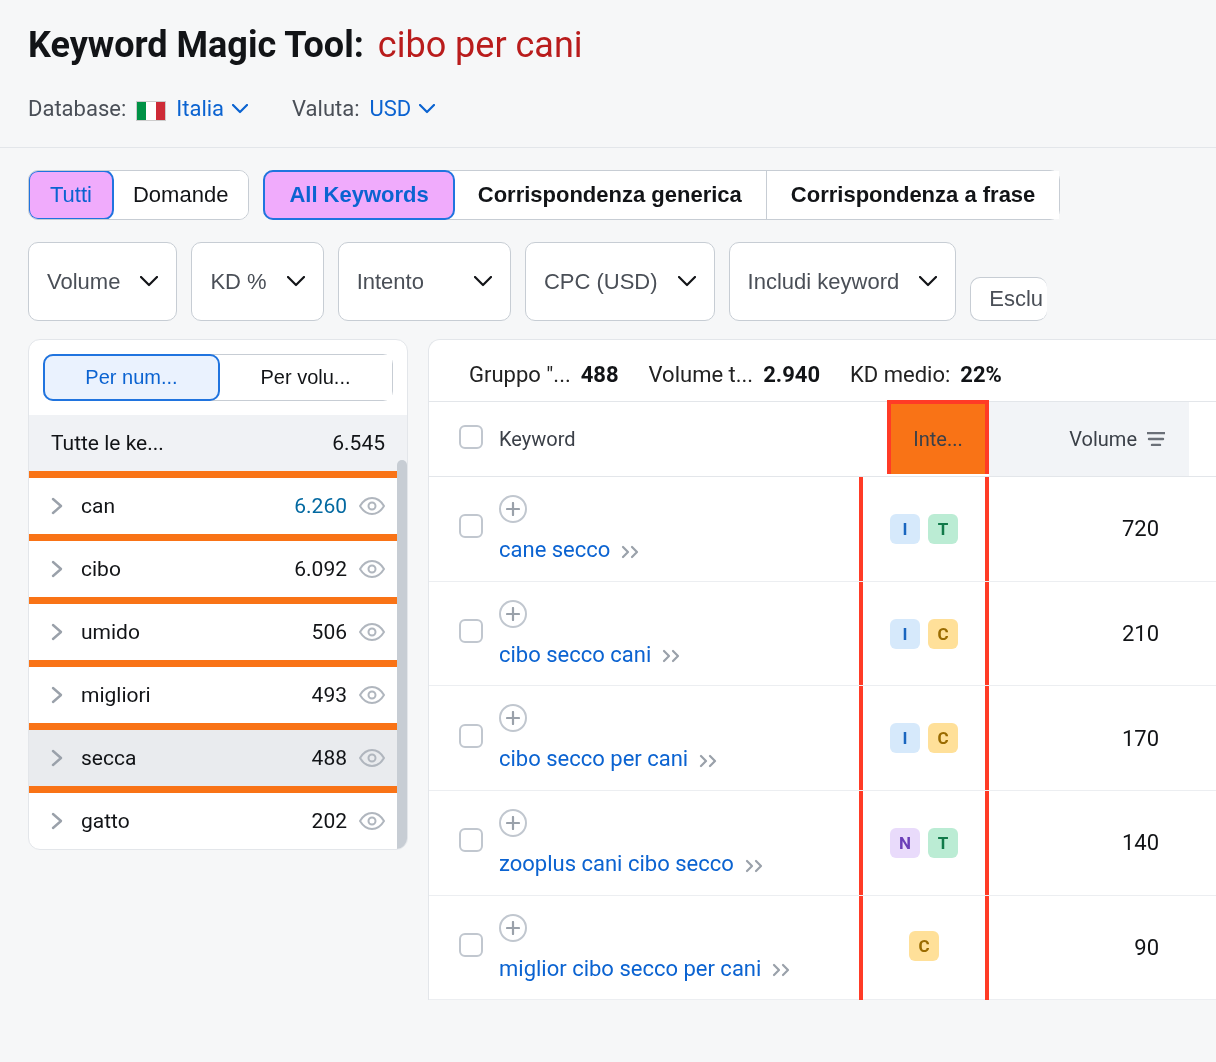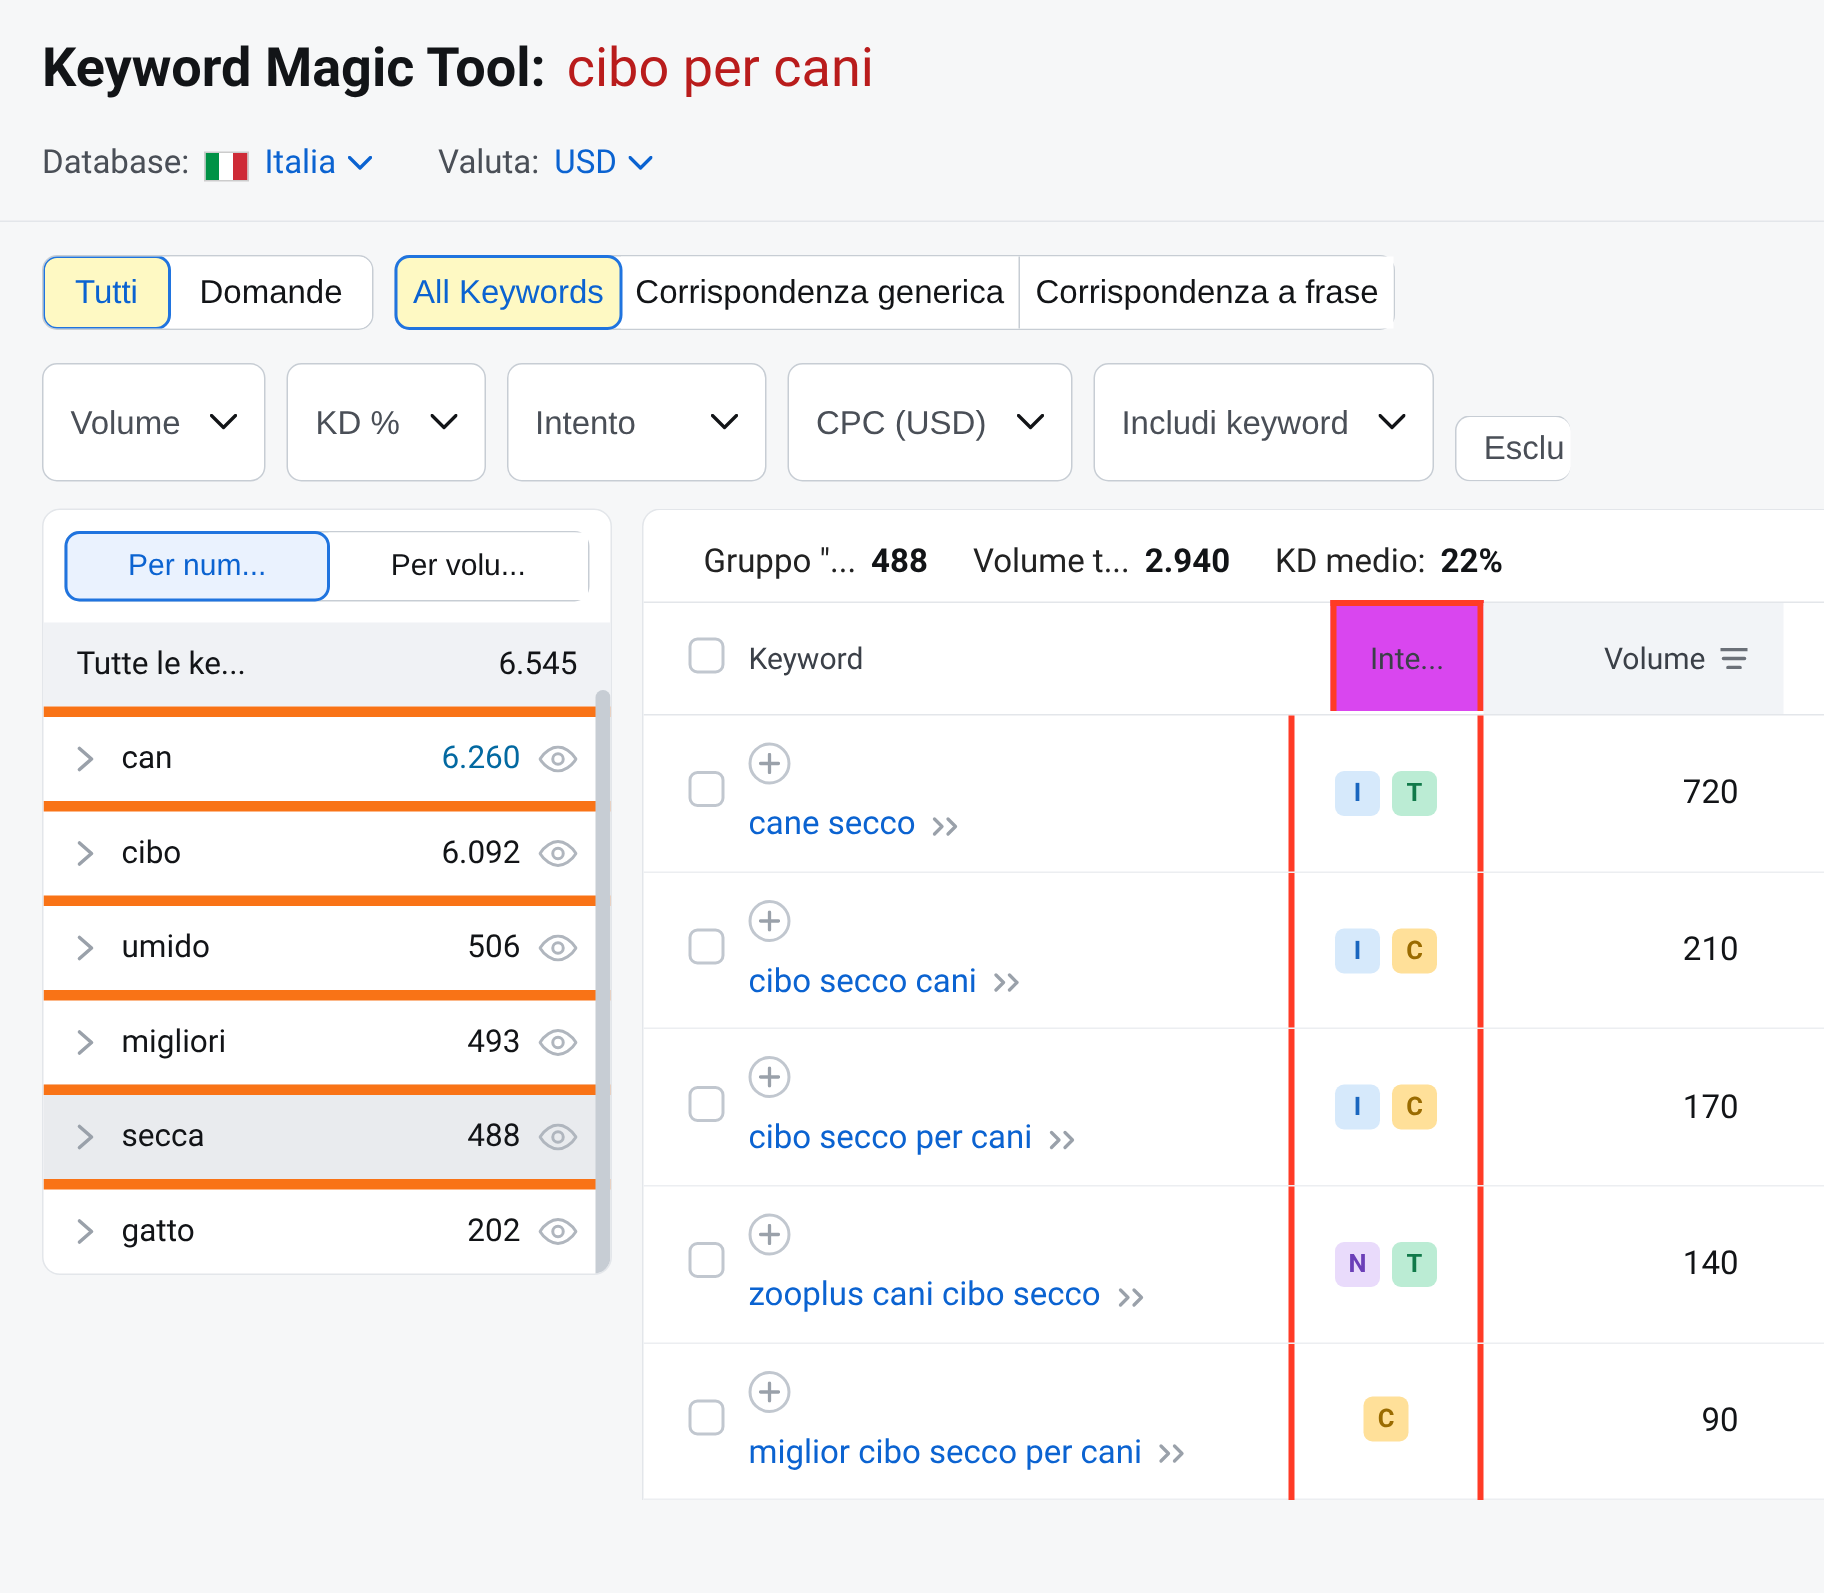--- a/index.html
+++ b/index.html
@@ -65,31 +65,31 @@
     font-size: 22px;
     background: #fff;
     border: none;
     border-right: 1px solid #c7cdd4;
     cursor: pointer;
     color: #121417;
     white-space: nowrap;
   }
   .seg-btn:last-child { border-right: none; }
   .seg-btn.active {
-    background: #fef9c3;
+    background: #f0abfc;
     color: #0b63d1;
     border: 2px solid #2074df;
     border-radius: 10px;
     margin: -1px;
     z-index: 1;
   }
   .seg-group.primary .seg-btn.active { position: relative; }
   .seg-group.match { overflow: visible; }
   .seg-group.match .seg-btn.active { position: relative; }
-  .seg-group.match .seg-btn { padding: 10px 10px; }
+  .seg-group.match .seg-btn { padding: 10px 24px; font-weight: bold; }
   .filters-row { margin-top: 22px; display:flex; gap:14px; }
   .filter-btn {
     display: inline-flex;
     align-items: center;
     gap: 20px;
     padding: 8px 18px;
     border: 1px solid #c7cdd4;
     border-radius: 10px;
     background: #fff;
     color: #4a4f57;
@@ -186,21 +186,21 @@
     display: grid;
     grid-template-columns: 70px 360px 130px 200px;
     align-items: center;
     border-top: 1px solid #e3e6ea;
     border-bottom: 1px solid #e3e6ea;
     height: 76px;
     font-size: 20px;
     color: #3b4048;
   }
   .thead .th-kw { padding-left: 0; }
-  .thead .th-intent { text-align: center; border-left: 4px solid #ff3b26; border-right: 4px solid #ff3b26; border-top: 4px solid #ff3b26; height:100%; display:flex; align-items:center; justify-content:center; background:#d946ef; margin-top:-4px;margin-left:28px;}
+  .thead .th-intent { text-align: center; border-left: 4px solid #ff3b26; border-right: 4px solid #ff3b26; border-top: 4px solid #ff3b26; height:100%; display:flex; align-items:center; justify-content:center; background:#f97316; margin-top:-4px;margin-left:28px;}
   .thead .th-volume { background: #f2f4f7; height:100%; display:flex; align-items:center; justify-content:center; gap:10px; padding-right:24px; justify-content:flex-end;}
   .trow {
     display: grid;
     grid-template-columns: 70px 360px 130px 200px;
     align-items: center;
     border-bottom: 1px solid #eceef1;
     min-height: 84px;
     padding: 16px 0;
   }
   .trow .cell-check { padding-left: 30px; }

